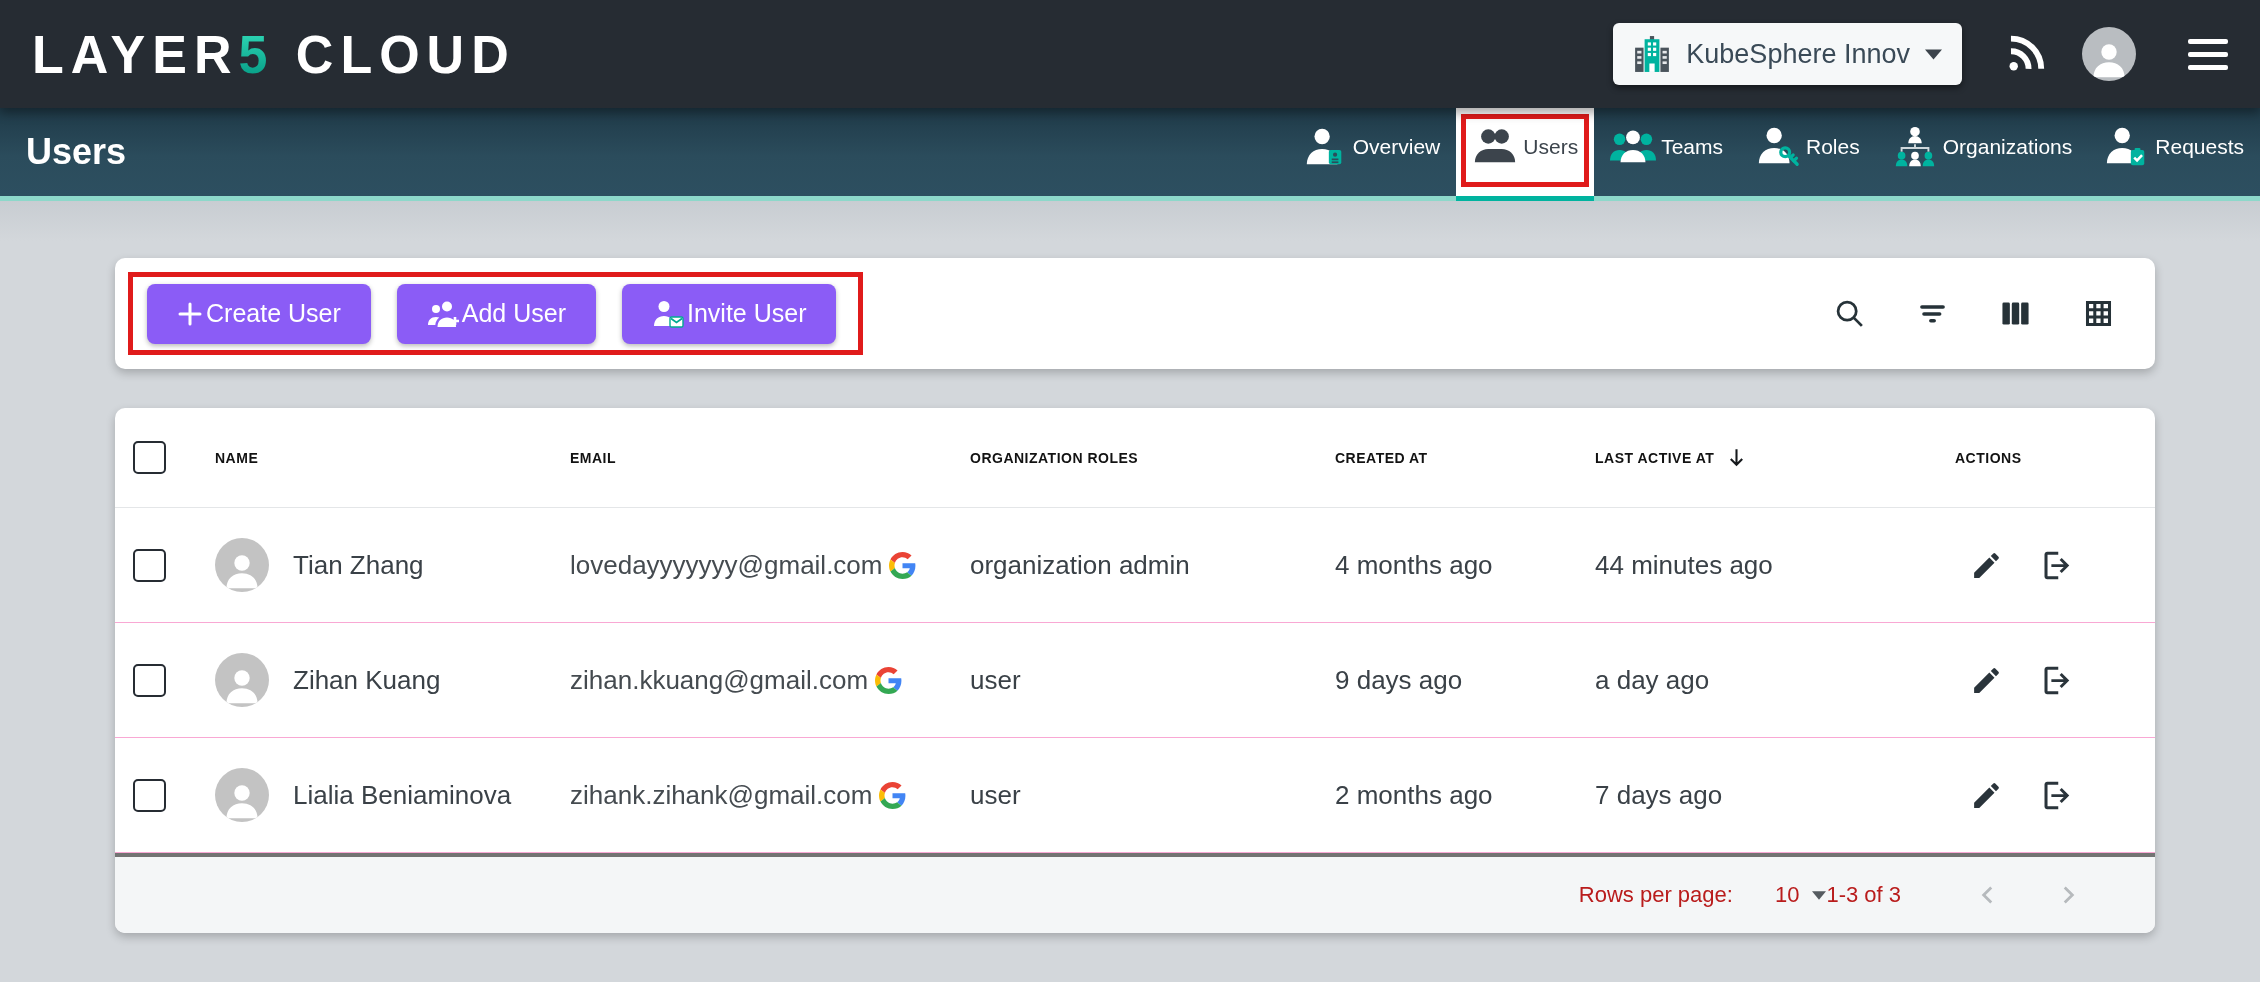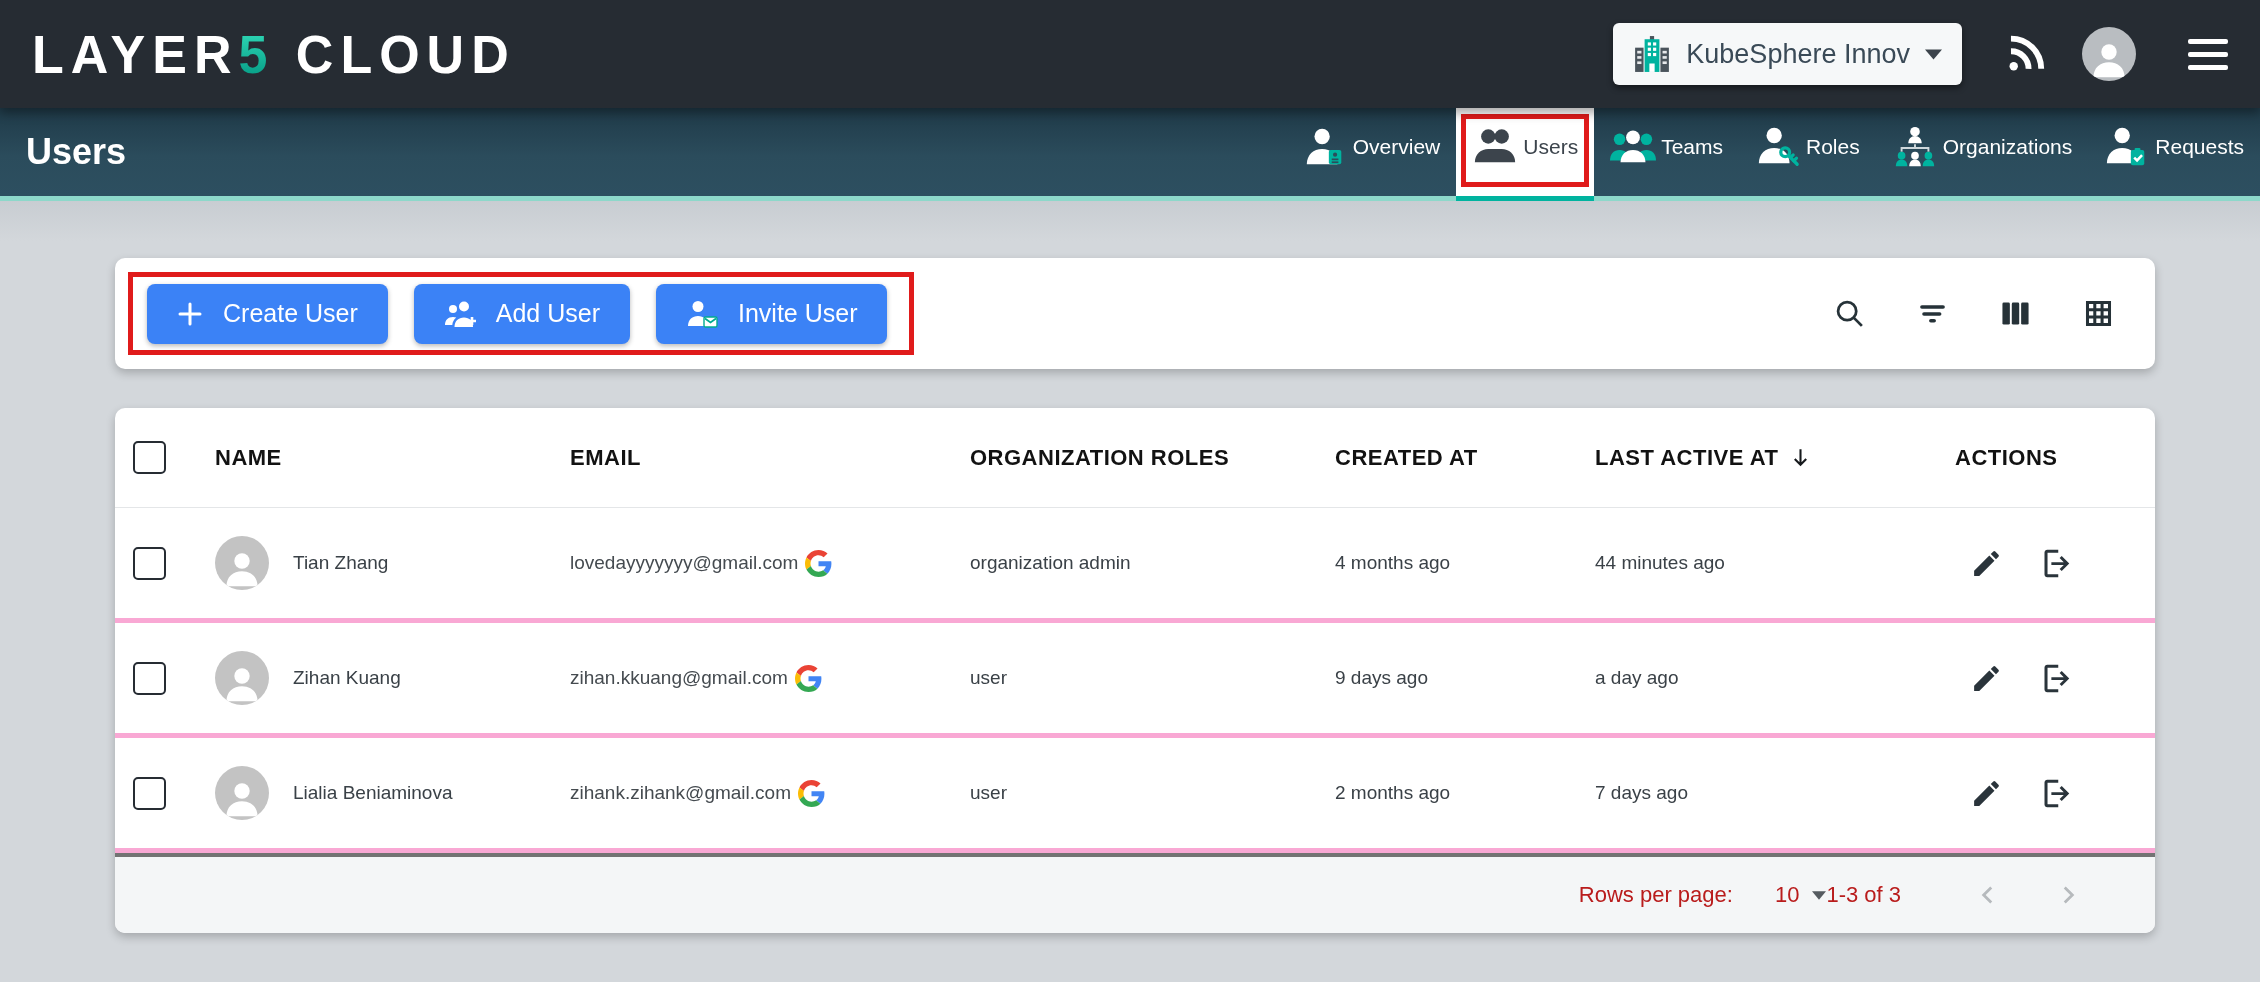--- a/index.html
+++ b/index.html
@@ -27,29 +27,29 @@
   .tab svg{ width:46px; height:46px; }
   .tab.active{ background:#fff; color:#3c444c; min-width:134px; }
   .tab.active::before{ content:""; position:absolute; left:5px; right:5px; top:6px; bottom:9px; border:5px solid #e01b1b; pointer-events:none; }
   .tab.active::after{ content:""; position:absolute; left:0; right:0; bottom:-5px; height:5px; background:#00b39f; }
 
   
   .content{ position:relative; height:764px; background:linear-gradient(180deg,#c8cdd2 0%, #d3d7db 40px); }
 
   .toolbar-card{ position:absolute; left:115px; top:57px; width:2040px; height:111px; background:#fff; border-radius:10px; box-shadow:0 4px 10px rgba(0,0,0,.22); display:flex; align-items:center; }
   .btn-annotation{ margin-left:13px; border:5px solid #e01b1b; height:83px; display:flex; align-items:center; gap:26px; padding:0 22px 0 14px; }
-  .btn{ height:60px; border:none; border-radius:8px; background:#3b82f6; color:#fff; font-size:25px; font-family:"Liberation Sans",sans-serif; display:flex; align-items:center; gap:20px; padding:0 30px; box-shadow:0 2px 5px rgba(0,0,0,.28); cursor:pointer; }
+  .btn{ height:60px; border:none; border-radius:8px; background:#8b5cf6; color:#fff; font-size:25px; font-family:"Liberation Sans",sans-serif; display:flex; align-items:center; gap:3px; padding:0 30px; box-shadow:0 2px 5px rgba(0,0,0,.28); cursor:pointer; }
   .btn svg{ flex:none; }
   .toolbar-icons{ margin-left:auto; margin-right:40px; display:flex; align-items:center; gap:50px; }
   .toolbar-icons .icn{ width:33px; height:33px; cursor:pointer; }
 
   .table-card{ position:absolute; left:115px; top:207px; width:2040px; background:#fff; border-radius:10px; box-shadow:0 4px 10px rgba(0,0,0,.22); overflow:hidden; }
   .grid{ display:grid; grid-template-columns:100px 355px 400px 365px 260px 360px 200px; align-items:center; }
-  .thead{ height:100px; border-bottom:1px solid #e4e6e8; font-weight:700; font-size:22px; color:#121212; letter-spacing:.5px; }
-  .trow{ height:115px; border-bottom:5px solid #f9a8d4; font-size:19px; color:#3a4147; }
+  .thead{ height:100px; border-bottom:1px solid #e4e6e8; font-weight:700; font-size:14px; color:#121212; letter-spacing:.5px; }
+  .trow{ height:115px; border-bottom:1px solid #f9a8d4; font-size:26px; color:#3a4147; }
   .checkbox{ width:33px; height:33px; border:2px solid #262c33; border-radius:5px; background:#fff; margin-left:18px; cursor:pointer; }
   .sort-col{ display:flex; align-items:center; gap:10px; cursor:pointer; }
   .name-cell{ display:flex; align-items:center; gap:24px; }
   .row-avatar{ width:54px; height:54px; border-radius:50%; background:#c3c3c3; overflow:hidden; display:flex; align-items:flex-end; justify-content:center; flex:none; }
   .row-avatar svg{ width:44px; height:44px; }
   .email-cell{ display:flex; align-items:center; gap:7px; color:#454b50; }
   .email-cell svg{ width:27px; height:27px; flex:none; }
   .actions-cell{ display:flex; align-items:center; gap:36px; padding-left:15px; }
   .actions-cell .icn{ width:33px; height:33px; cursor:pointer; }
 

